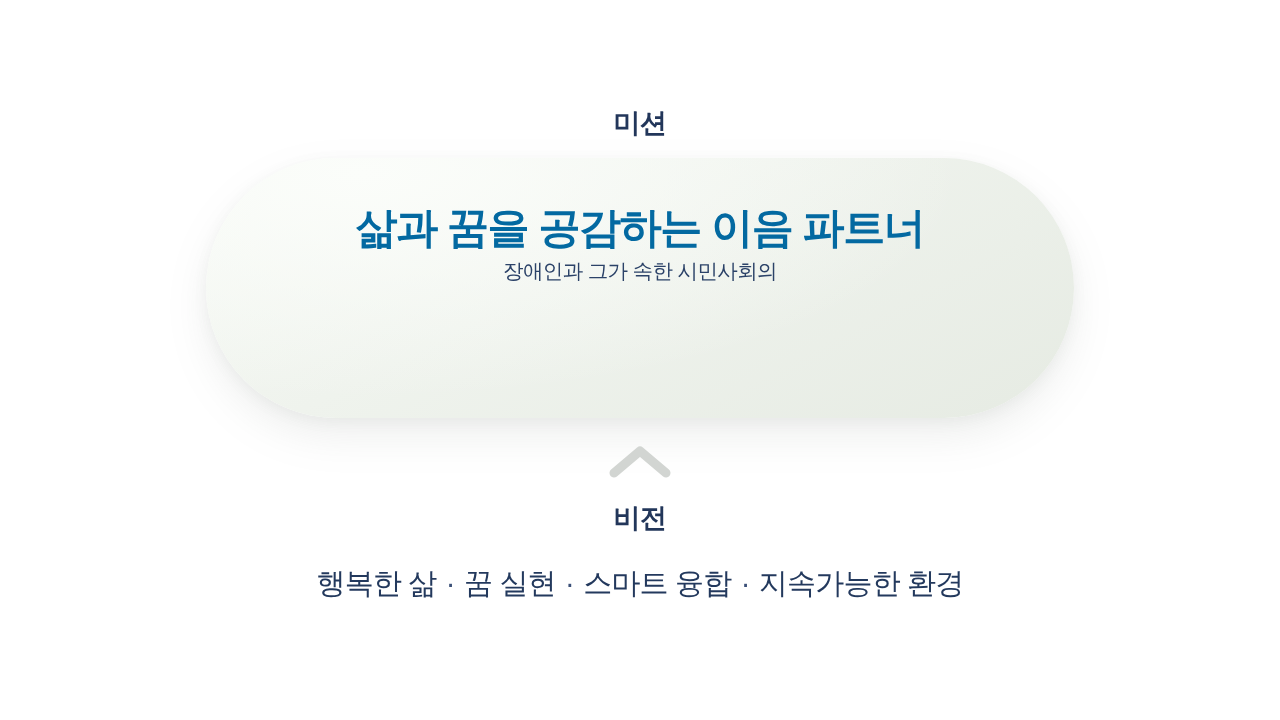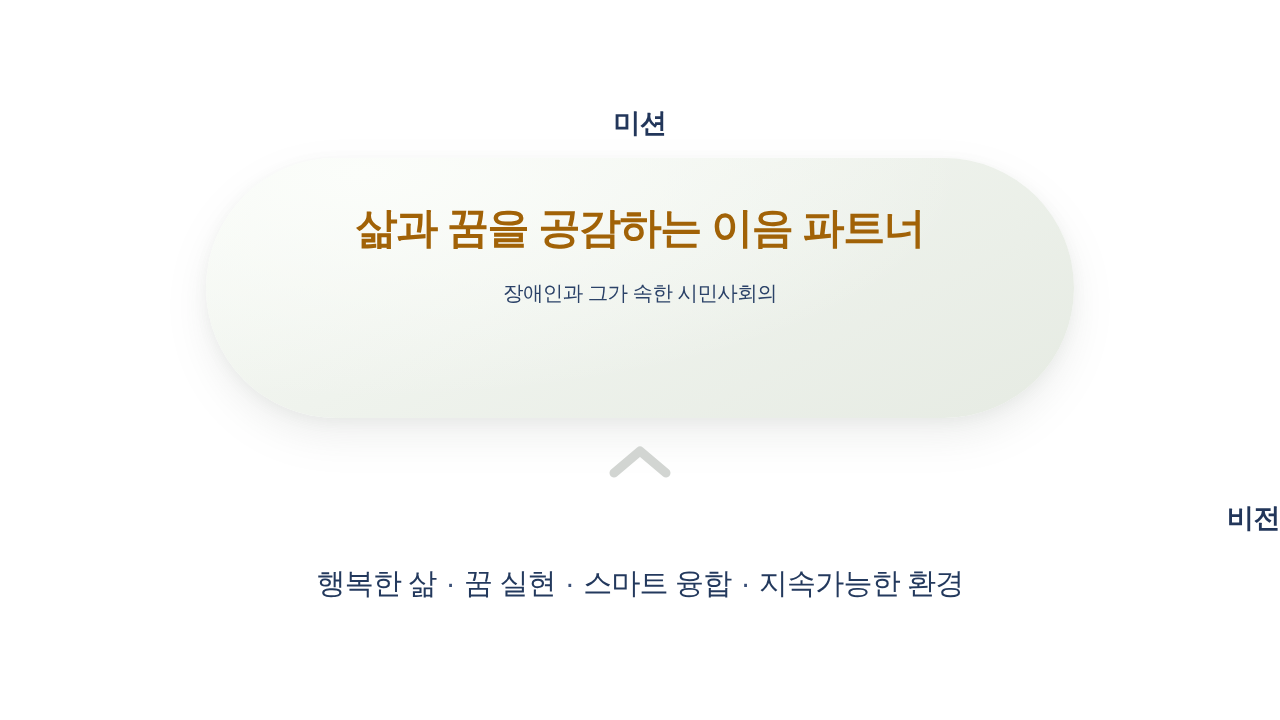--- a/index.html
+++ b/index.html
@@ -75,31 +75,30 @@
     inset: 0;
     display: flex;
     flex-direction: column;
     align-items: center;
     justify-content: flex-start;
     padding-top: 47px;
     box-sizing: border-box;
   }
 
   .mission-headline {
-    color: #a16207;
+    color: #0369a1;
     font-size: 42px;
     font-weight: 700;
     letter-spacing: -1.4px;
     line-height: 1.1;
     white-space: nowrap;
     text-align: center;
   }
 
   .mission-body {
-    margin-top: 22px;
     color: #2b4268;
     font-size: 20.5px;
     font-weight: 500;
     letter-spacing: -0.6px;
     line-height: 1.92;
     text-align: center;
   }
   .mission-body div {
     white-space: nowrap;
   }
@@ -115,21 +114,20 @@
   }
   .chevron-wrap svg {
     display: block;
   }
 
   
   .vision-label {
     position: absolute;
     top: 505px;
     left: 0;
-    text-align: right;
   }
 
   .vision-statement {
     position: absolute;
     top: 566px;
     left: 0;
     width: 1280px;
     text-align: center;
     color: #23395d;
     font-size: 29px;

